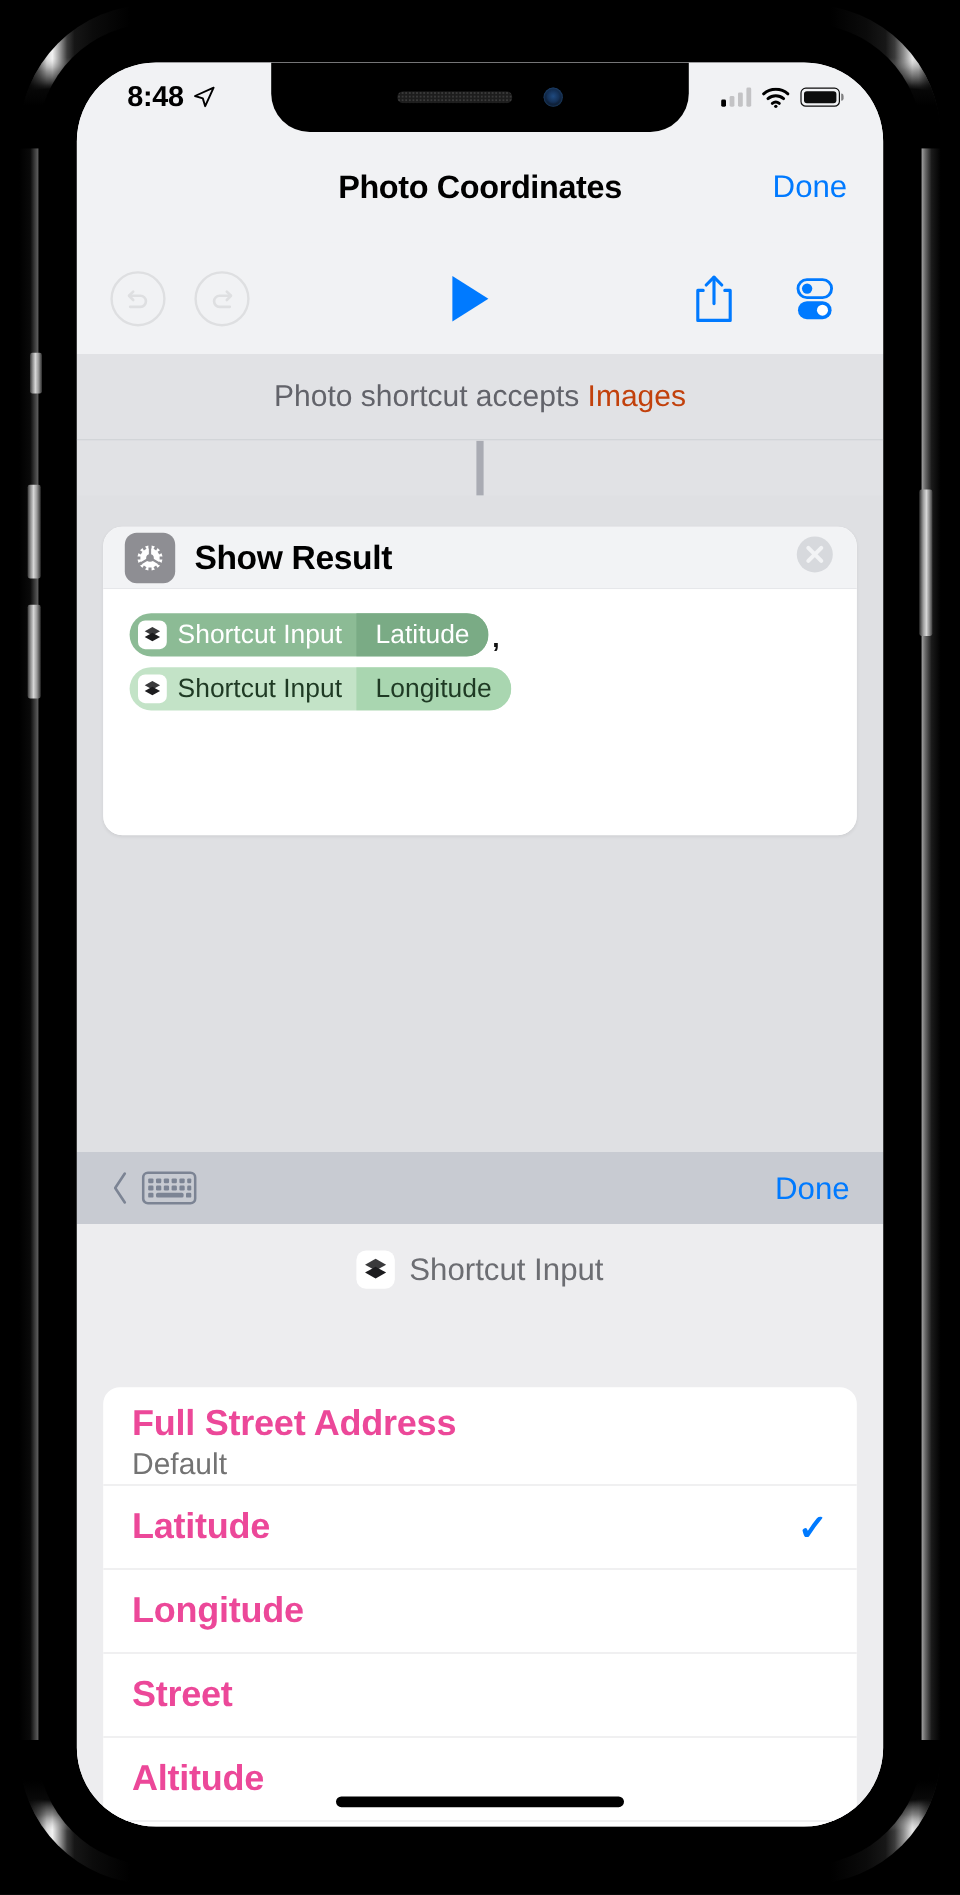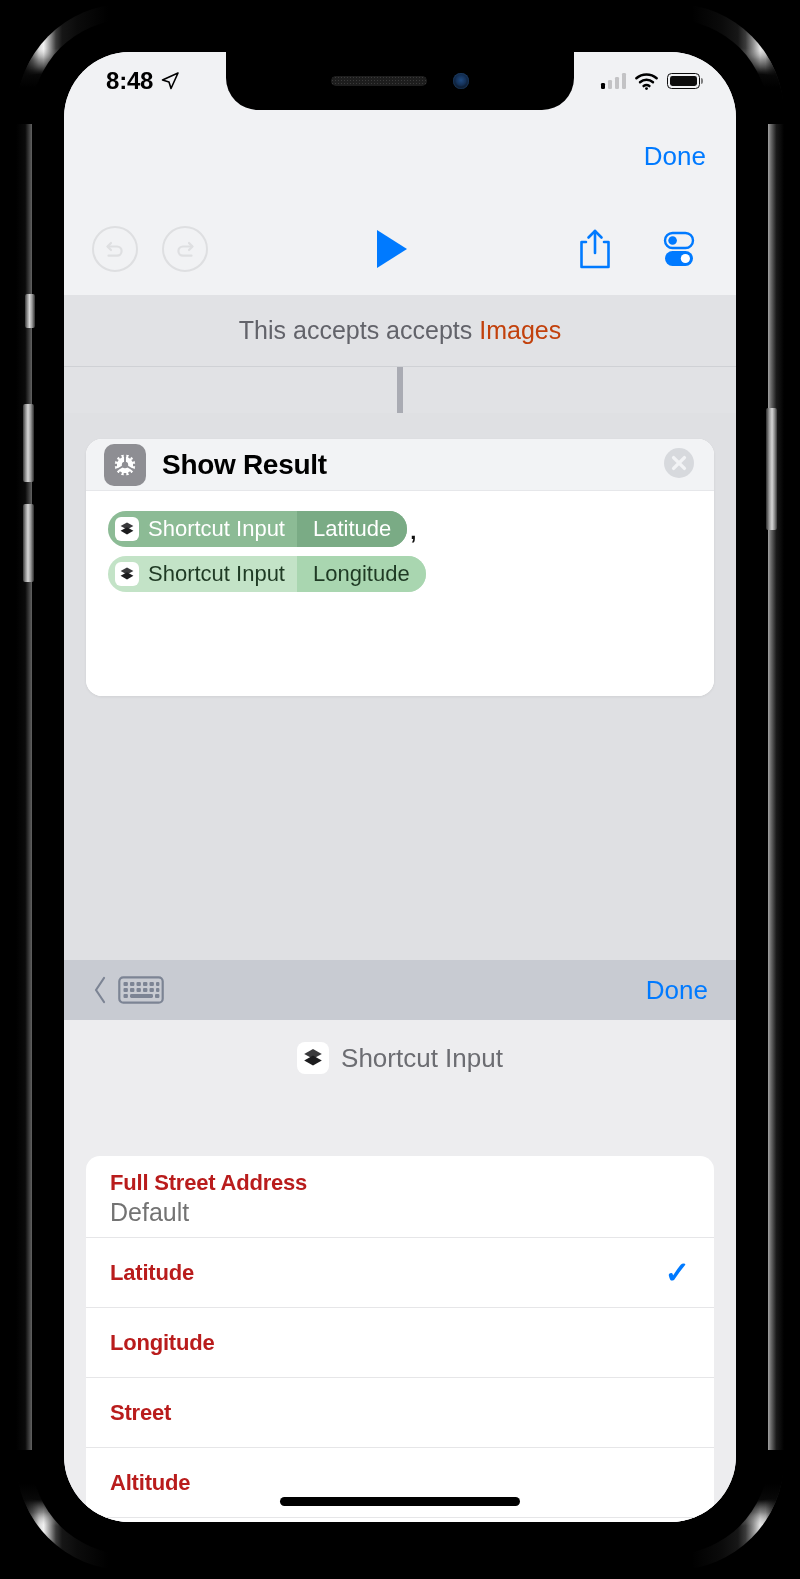--- a/index.html
+++ b/index.html
@@ -273,21 +273,21 @@
     border-radius: 14px 14px 0 0;
     overflow: hidden;
   }
   .opt-row {
     padding: 0 24px;
     border-bottom: 1px solid #e6e6e8;
     display: flex; align-items: center;
     min-height: 70px;
   }
   .opt-texts { display: flex; flex-direction: column; justify-content: center; }
-  .opt-label { font-size: 22px; font-weight: 700; color: #b91c1c; letter-spacing: -0.2px; }
+  .opt-label { font-size: 30px; font-weight: 700; color: #ec4899; letter-spacing: -0.2px; }
   .opt-sub { font-size: 25px; color: #737373; font-weight: 400; margin-top: 2px; }
   .opt-check { margin-left: auto; color: #007aff; font-size: 30px; font-weight: 700; }
   .opt-row.tall { min-height: 82px; align-items: flex-start; padding-top: 14px; }
 
   
   .home-ind {
     position: absolute; left: 50%; transform: translateX(-50%);
     bottom: 16px; width: 240px; height: 9px; border-radius: 6px; background: #000;
     z-index: 40;
   }
@@ -331,20 +331,21 @@
           <path d="M8.6 13.1A4.7 4.7 0 0 1 14.4 13.1" fill="none" stroke="#000" stroke-width="2.5" stroke-linecap="round"></path>
           <circle cx="11.5" cy="15.6" r="1.4" fill="#000"></circle>
         </svg>
         <span class="battery">
             <span></span>
           </span>
       </div>
     </div>
 
     <div class="navbar">
+      <div class="nav-title">Photo Coordinates</div>
       <div class="nav-done">Done</div>
     </div>
 
     <div class="toolbar">
       <div class="tb-left">
         <div class="circ-btn">
           <svg width="26" height="26" viewBox="0 0 26 26">
             <path d="M9 7 L5.5 10.5 L9 14" fill="none" stroke="#dedfe1" stroke-width="2.2" stroke-linecap="round" stroke-linejoin="round"></path>
             <path d="M5.8 10.5 H15 a4.6 4.6 0 0 1 0 9.2 H6.5" fill="none" stroke="#dedfe1" stroke-width="2.2" stroke-linecap="round"></path>
           </svg>
@@ -369,21 +370,21 @@
           <rect x="9" y="7" width="28" height="15" rx="7.5" fill="none" stroke="#007aff" stroke-width="2.4"></rect>
           <circle cx="16.6" cy="14.5" r="4.3" fill="#007aff"></circle>
           <rect x="9" y="25" width="28" height="15" rx="7.5" fill="#007aff"></rect>
           <circle cx="29.4" cy="32.5" r="4.6" fill="#fff"></circle>
         </svg>
       </div>
     </div>
 
     <div class="accepts-bar">
       <div class="accepts-text">
-        <span>This accepts accepts </span><b>Images</b>
+        <span>Photo shortcut accepts </span><b>Images</b>
       </div>
     </div>
 
     <div class="canvas">
       <div class="connector"></div>
       <div class="canvas-lower"></div>
 
       <div class="card">
         <div class="card-head">
           <div class="action-icon">

